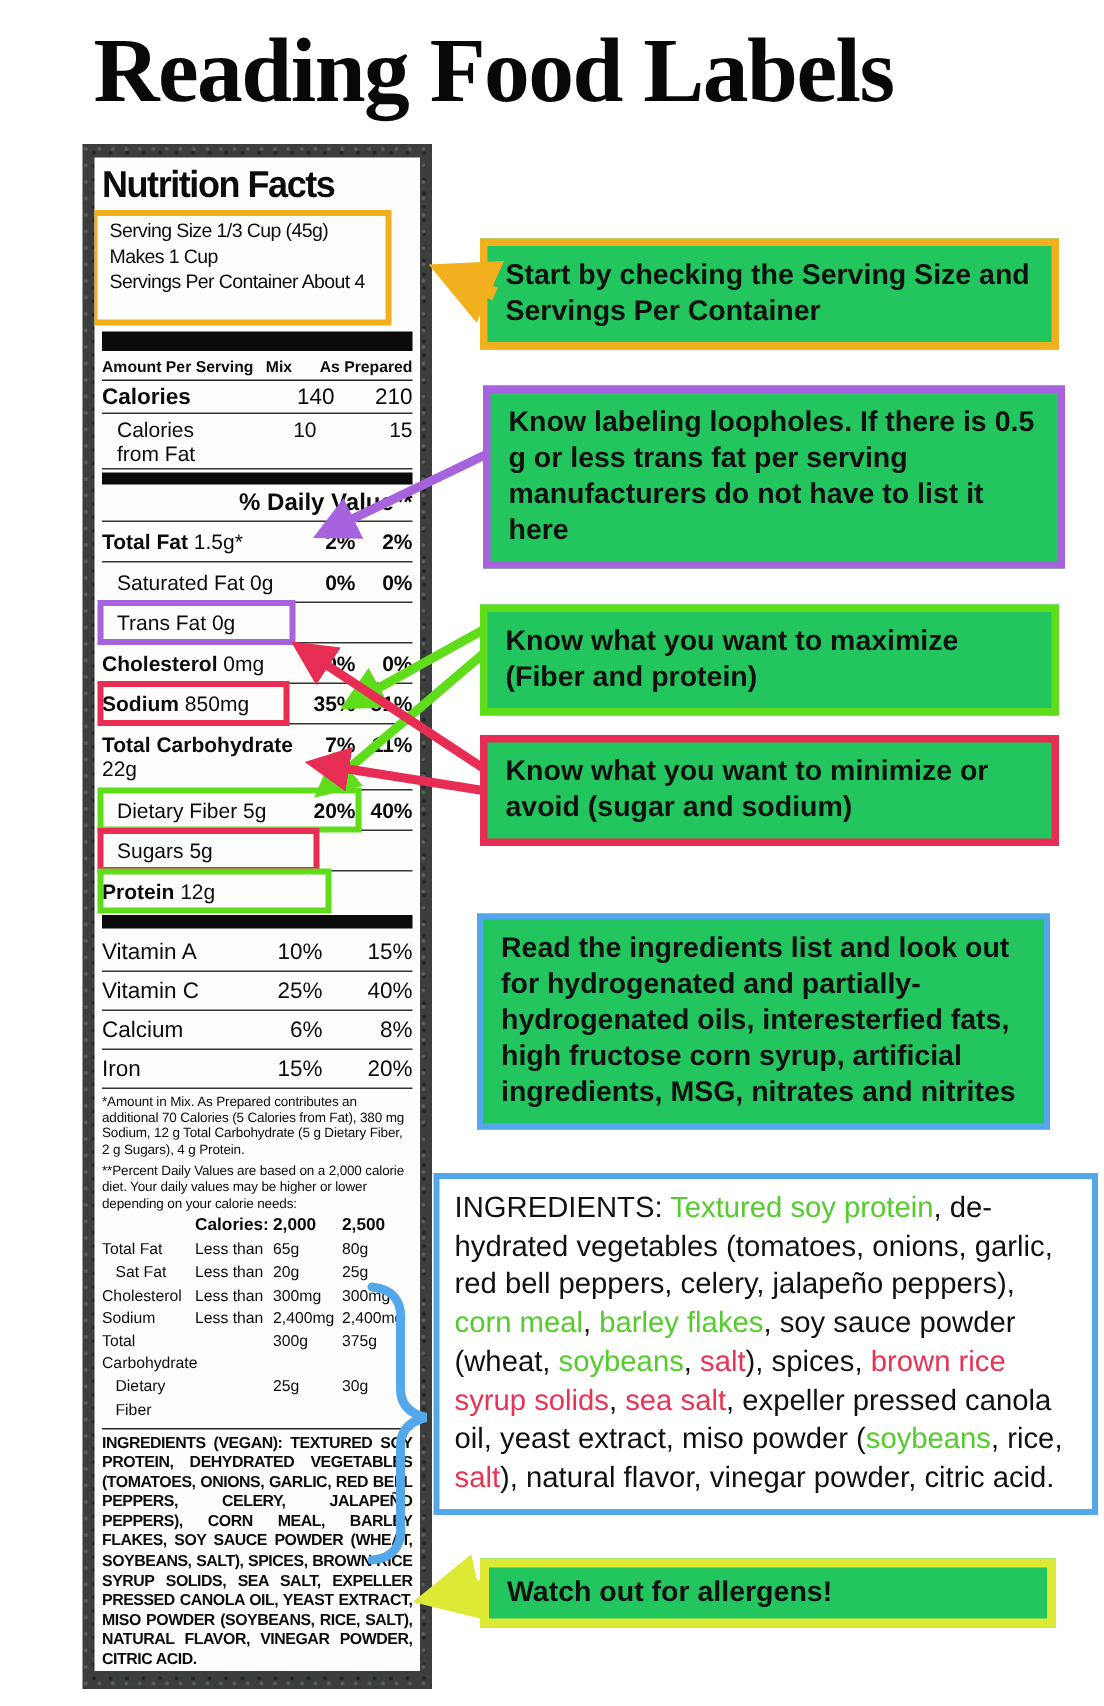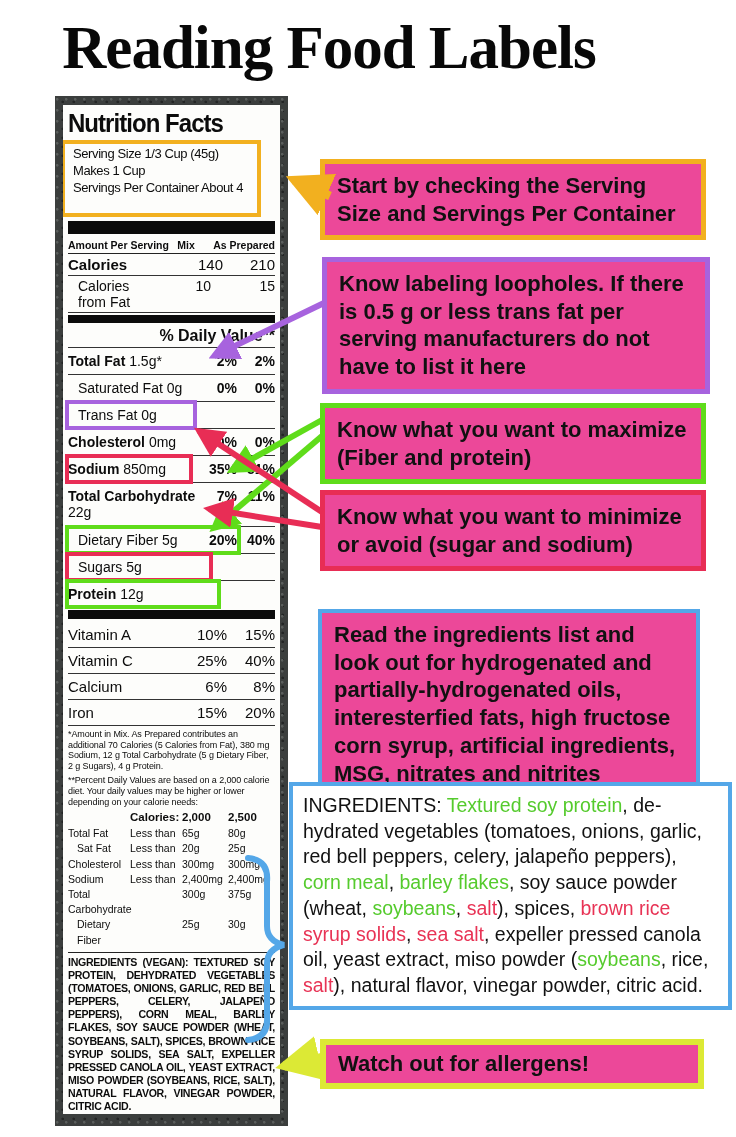--- a/index.html
+++ b/index.html
@@ -43,36 +43,36 @@
     font-size:14px;padding:5px 0;border-top:1px solid #333;line-height:1.15;}
   .nrow .nv{text-align:right;font-weight:700;}
   .nrow.indent .ncell{padding-left:10px;}
   .b{font-weight:700;}
   .hl{position:absolute;top:-2px;bottom:-2px;left:-3px;box-sizing:border-box;z-index:2;}
   .hl-purple{border:4px solid var(--purple);} .hl-red{border:4px solid var(--red);}
   .hl-green{border:4px solid var(--green);}
   .hl-trans-fat{width:132px;} .hl-sodium{width:128px;} .hl-dietary-fiber{width:176px;}
   .hl-sugars{width:148px;} .hl-protein{width:156px;}
   .vrow{display:grid;grid-template-columns:1fr 48px 48px;font-size:15px;
-    padding:4px 0;border-bottom:1px solid #333;}
+    padding:4px 0;border-bottom:1px solid #333;gap:12px;}
   .vrow span:nth-child(2),.vrow span:nth-child(3){text-align:right;}
   .fnote{font-size:9px;line-height:1.2;margin-top:3px;letter-spacing:-0.1px;}
   .dvt{display:grid;grid-template-columns:62px 52px 46px 1fr;font-size:10.5px;
     line-height:1.45;margin-top:2px;}
   .dvt .calhead{font-weight:700;font-size:11.5px;}
   .dvt .ind{padding-left:9px;}
   .ing-rule{border:none;border-top:1.5px solid #222;margin:4px 0 3px 0;}
   .nf-ing{font-size:10.6px;font-weight:700;line-height:1.24;text-align:justify;
     letter-spacing:-0.3px;}
   .allergen{background:var(--hl-yellow);margin:7px -9px 0 -9px;padding:6px 8px 8px 10px;
     border-right:4px solid #0b0b0b;}
   .allergen .a1{font-size:11px;font-weight:700;letter-spacing:-0.2px;}
   
-  .callout{position:absolute;background:#ec4899;box-sizing:border-box;
-    font-weight:700;font-size:22px;line-height:1.26;color:#111;padding:8px 12px;z-index:4;}
+  .callout{position:absolute;background:#22c55e;box-sizing:border-box;
+    font-weight:700;font-size:19px;line-height:1.26;color:#111;padding:8px 12px;z-index:4;}
   .co-serving{left:320px;top:159px;width:386px;border:5px solid var(--gold);}
   .co-loophole{left:322px;top:257px;width:388px;border:5px solid var(--purple);}
   .co-maximize{left:320px;top:403px;width:386px;border:5px solid var(--green);}
   .co-minimize{left:320px;top:490px;width:386px;border:5px solid var(--red);}
   .co-read{left:318px;top:609px;width:382px;border:4px solid var(--blue);}
   .co-allergens{left:320px;top:1039px;width:384px;border:6px solid var(--lime);padding:5px 12px;}
   .ing-box{position:absolute;left:289px;top:782px;width:443px;box-sizing:border-box;
     border:4px solid var(--blue);background:#fff;padding:7px 10px;font-size:19.5px;
     line-height:1.32;z-index:4;}
   .c-black{color:#111;margin-top:32px;} .c-green{color:var(--ing-green);margin-top:48px;} .c-red{color:var(--ing-red);margin-top:38px;}

